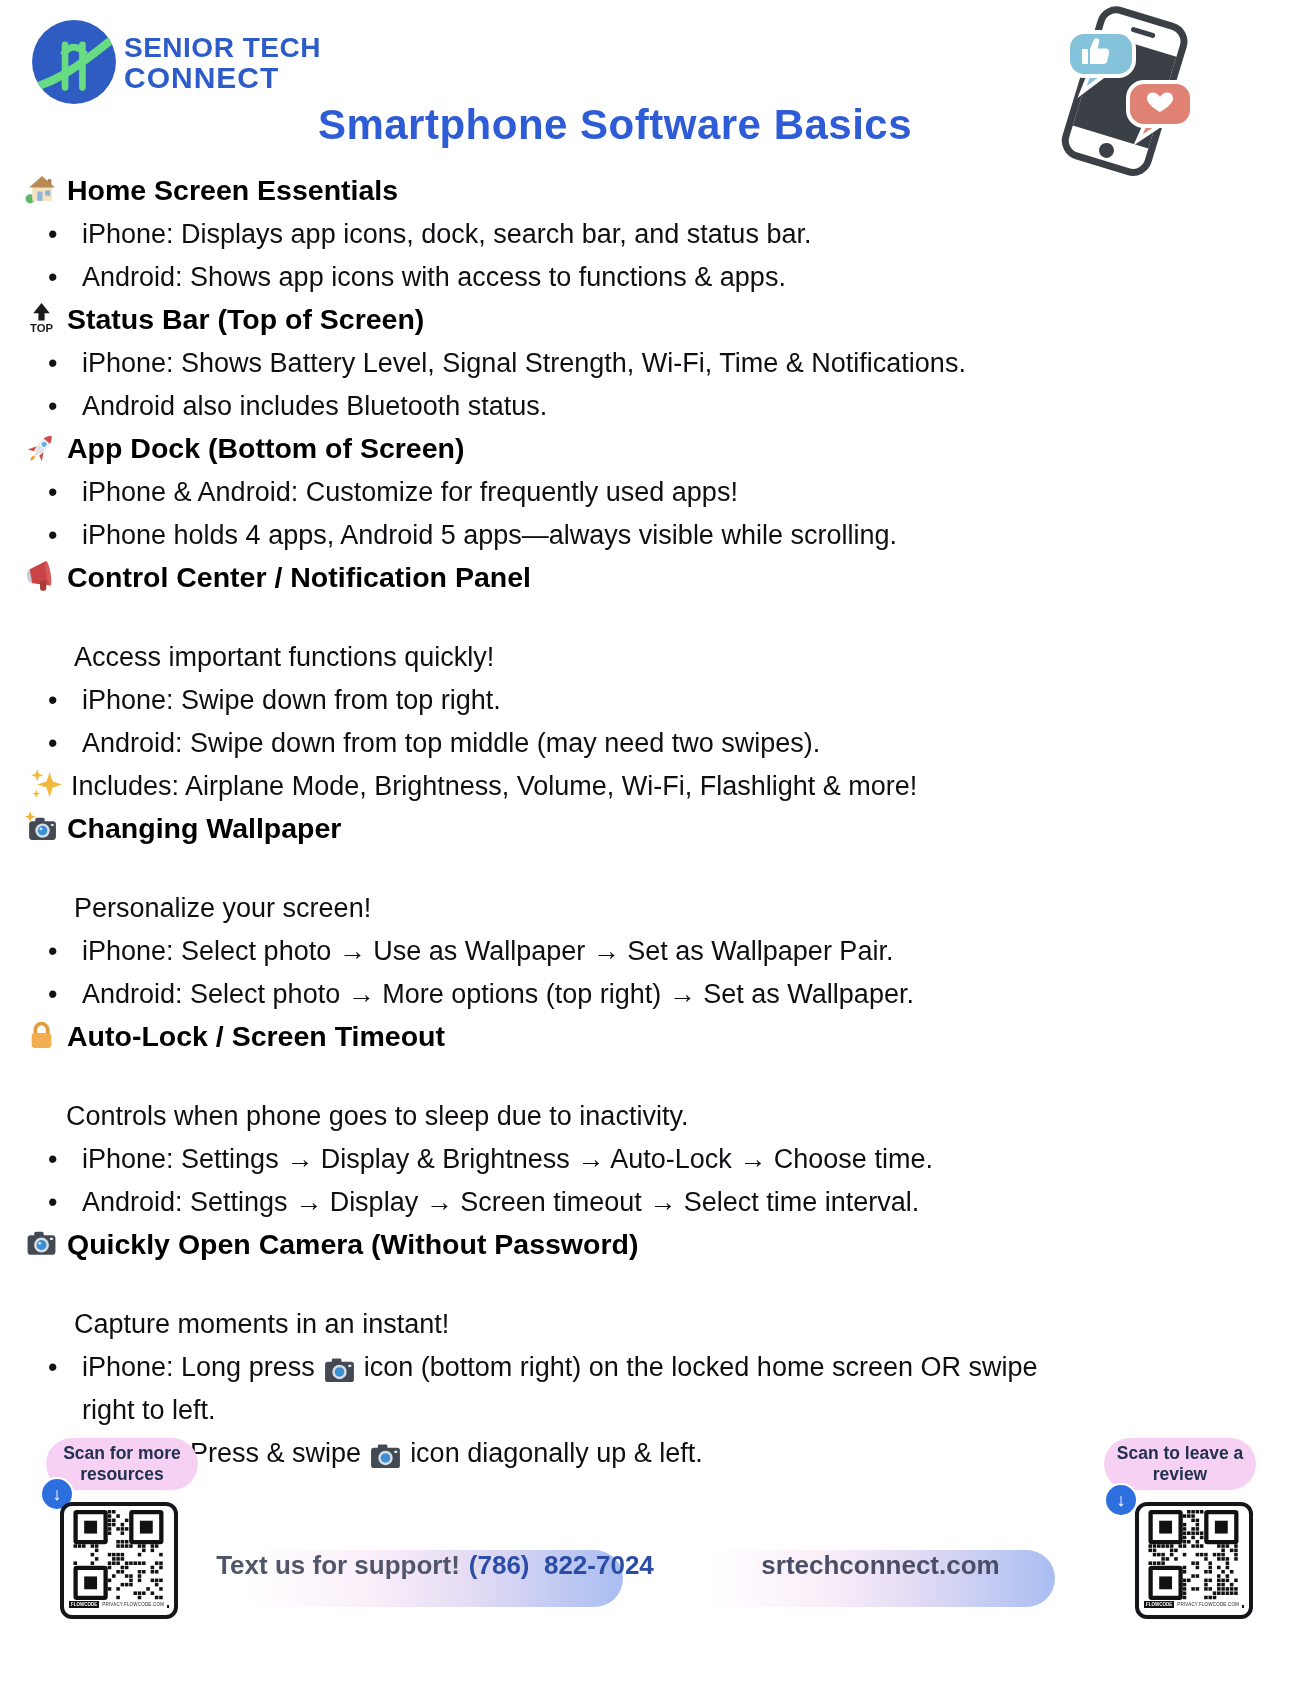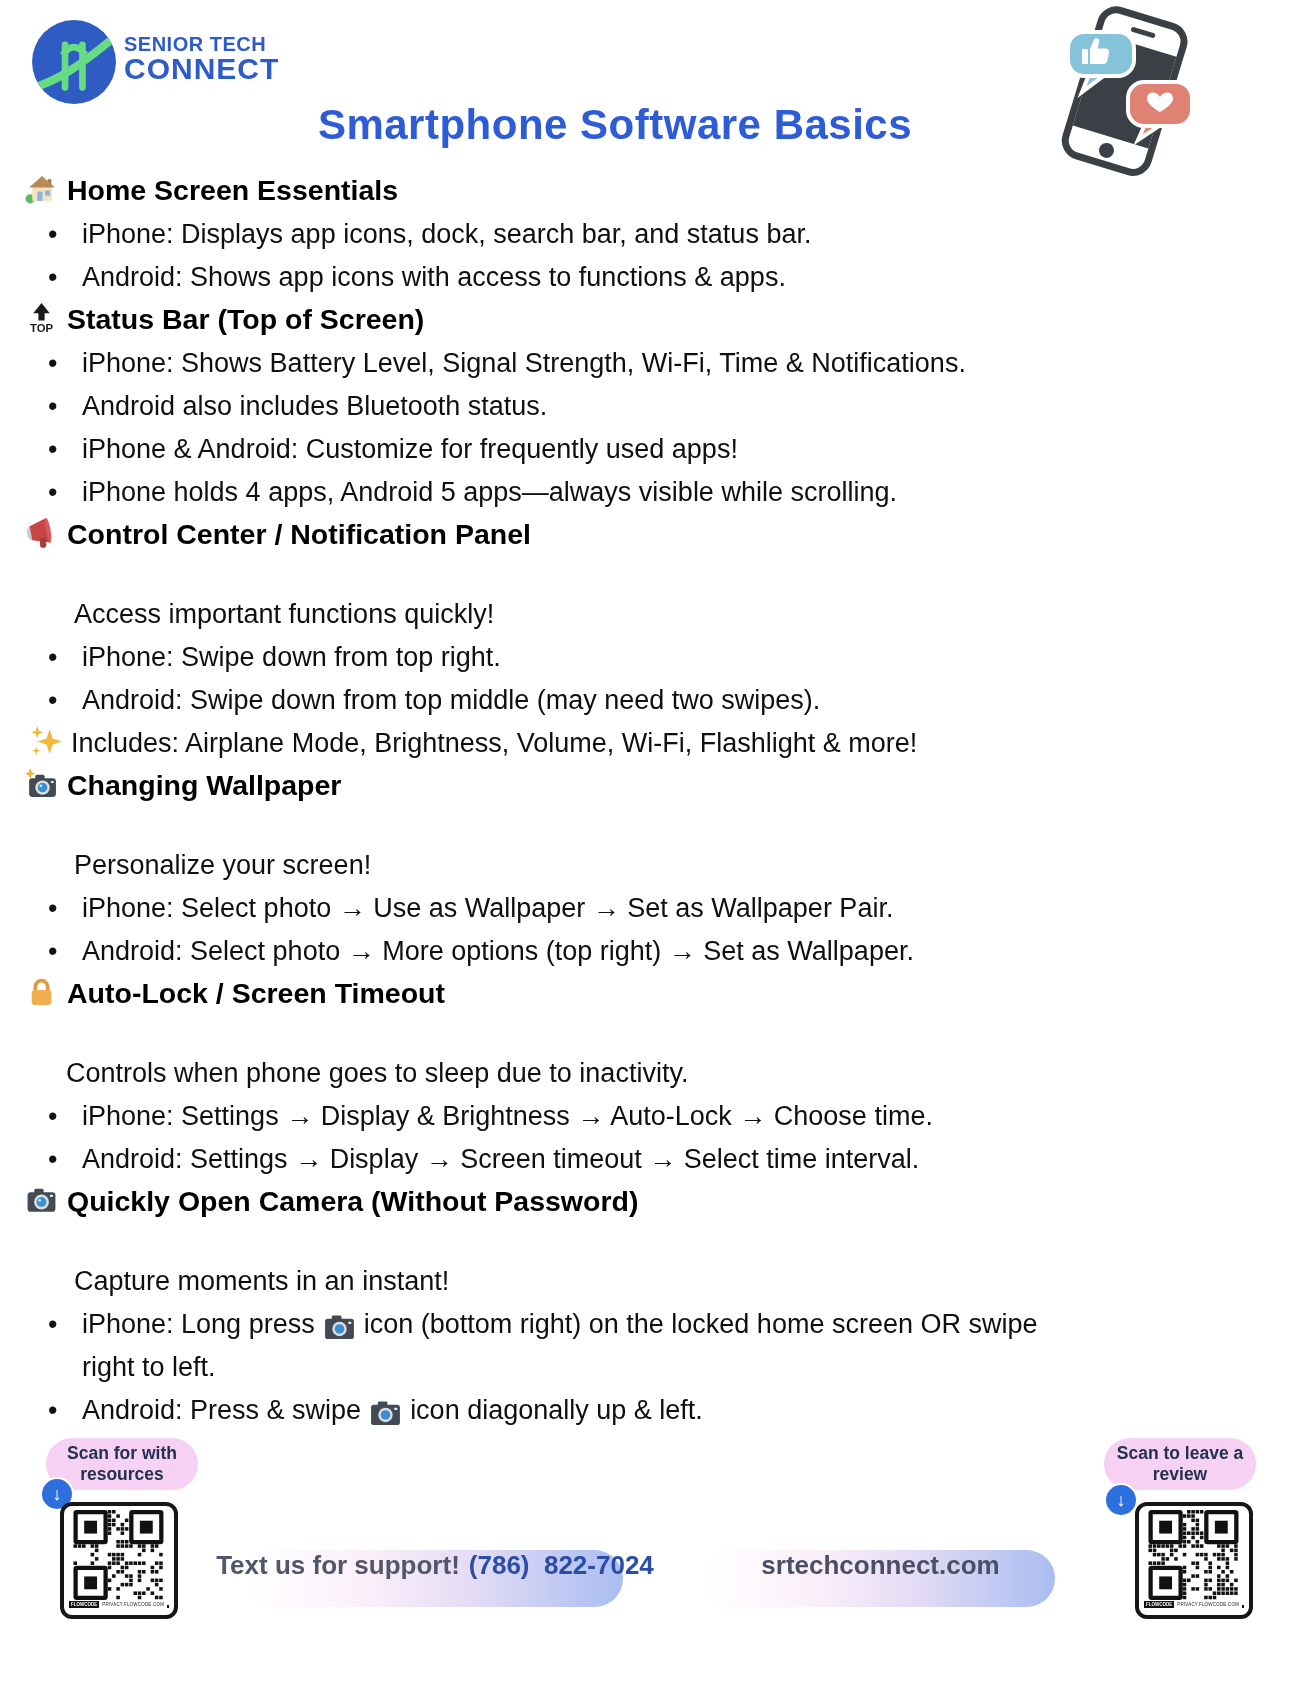--- a/index.html
+++ b/index.html
@@ -2,21 +2,21 @@
 <html><head>
 <meta charset="utf-8">
 <style>
   html,body{margin:0;padding:0;background:#fff;}
   .page{position:relative;width:1304px;height:1686px;background:#ffffff;overflow:hidden;
         font-family:"Liberation Sans","DejaVu Sans",sans-serif;color:#0e0f12;}
 
   
   .logo{position:absolute;left:30px;top:18px;width:88px;height:88px;}
   .brand{position:absolute;left:124px;top:34px;line-height:1.02;color:#2d5bc9;font-weight:700;}
-  .brand .l1{font-size:20px;letter-spacing:.5px;}
+  .brand .l1{font-size:28px;letter-spacing:.5px;}
   .brand .l2{font-size:30px;letter-spacing:1px;}
   .title{position:absolute;left:0;top:101px;width:1230px;text-align:center;
          font-size:42px;font-weight:700;color:#2e5bd6;letter-spacing:.5px;}
   .phone-illu{position:absolute;left:1040px;top:6px;width:160px;height:180px;}
 
   
   .content{position:absolute;left:0;top:164px;width:1304px;}
   .line{height:43px;display:flex;align-items:flex-end;font-size:27px;white-space:nowrap;}
   .line.h{padding-left:22px;font-weight:700;font-size:28.5px;color:#000;}
   .line.b{padding-left:48px;}
@@ -139,20 +139,35 @@
     </div>
     <div class="line b">
         <span class="dot">•</span>
         <span>iPhone: Shows Battery Level, Signal Strength, Wi-Fi, Time &amp; Notifications.</span>
       </div>
     <div class="line b">
         <span class="dot">•</span>
         <span>Android also includes Bluetooth status.</span>
       </div>
 
+    <div class="line h">
+      <span class="icon">
+        <svg viewBox="0 0 32 32">
+          <g transform="rotate(40 16 16)">
+            <path d="M16 1 C21.5 6 22.5 15 16 27 C9.5 15 10.5 6 16 1 Z" fill="#dfe3e8"></path>
+            <path d="M16 1 C18.6 3.4 19.7 5.8 19.9 8 L12.1 8 C12.3 5.8 13.4 3.4 16 1 Z" fill="#d24b4b"></path>
+            <circle cx="16" cy="12" r="3.2" fill="#6fb3e0" stroke="#fff" stroke-width="1.2"></circle>
+            <path d="M11.8 18 L7 26 L12.6 23.5 Z" fill="#d24b4b"></path>
+            <path d="M20.2 18 L25 26 L19.4 23.5 Z" fill="#d24b4b"></path>
+            <path d="M16 26 C13.8 28.5 13.8 30 16 32.5 C18.2 30 18.2 28.5 16 26 Z" fill="#f6a13b"></path>
+          </g>
+        </svg>
+      </span>
+      <span>App Dock (Bottom of Screen)</span>
+    </div>
     <div class="line b">
         <span class="dot">•</span>
         <span>iPhone &amp; Android: Customize for frequently used apps!</span>
       </div>
     <div class="line b">
         <span class="dot">•</span>
         <span>iPhone holds 4 apps, Android 5 apps—always visible while scrolling.</span>
       </div>
 
     <div class="line h">
@@ -276,21 +291,21 @@
         <rect x="8" y="0.5" width="10" height="5" rx="1.5" fill="#434a54"></rect>
         <circle cx="16" cy="14.5" r="7.5" fill="#d9dee3"></circle>
         <circle cx="16" cy="14.5" r="5" fill="#3d8fd4"></circle>
         <rect x="25" y="7" width="3.4" height="2.4" rx="1" fill="#e8eef2"></rect>
       </svg>
       <span>icon diagonally up &amp; left.</span>
     </div>
   </div>
 
   <div class="scan-bubble scan-left">
-    <span>Scan for with</span>
+    <span>Scan for more</span>
     <span>resources</span>
   </div>
   <div class="badge badge-left">↓</div>
   <div class="qr-box qr-left">
     <svg class="qr-svg" viewBox="0 0 93 84">
         <rect x="36" y="0" width="3.3" height="3.3" fill="#111"></rect>
         <rect x="40" y="0" width="3.3" height="3.3" fill="#111"></rect>
         <rect x="36" y="4" width="3.3" height="3.3" fill="#111"></rect>
         <rect x="44" y="4" width="3.3" height="3.3" fill="#111"></rect>
         <rect x="36" y="8" width="3.3" height="3.3" fill="#111"></rect>

